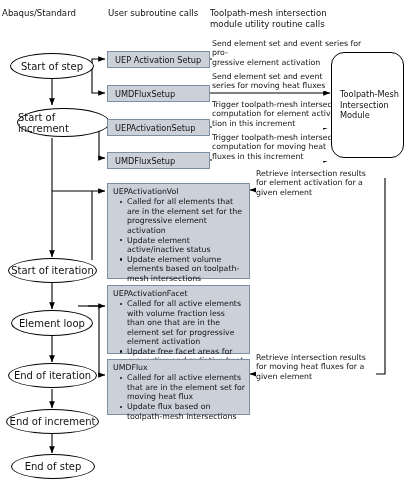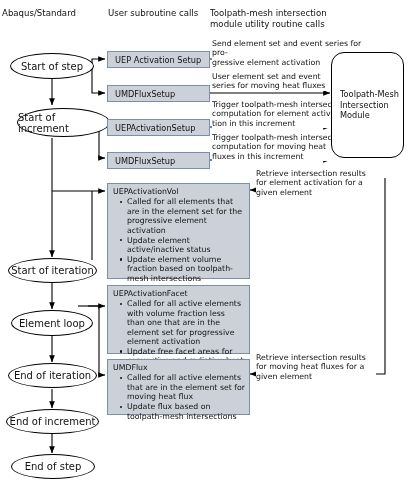--- a/index.html
+++ b/index.html
@@ -115,21 +115,21 @@
   <div class="callbox" style="left:107px;top:51px;width:103px;height:17px;text-align:center;">UEP Activation Setup</div>
   <div class="callbox" style="left:107px;top:85px;width:103px;height:17px;">UMDFluxSetup</div>
   <div class="callbox" style="left:107px;top:119px;width:103px;height:17px;">UEPActivationSetup</div>
   <div class="callbox" style="left:107px;top:152px;width:103px;height:17px;">UMDFluxSetup</div>
 
   <div class="detailbox" style="left:107px;top:183px;width:143px;height:96px;">
     <div class="dtitle">UEPActivationVol</div>
     <ul>
       <li>Called for all elements that are in the element set for the progressive element activation</li>
       <li>Update element active/inactive status</li>
-      <li>Update element volume fraction based on toolpath-mesh intersections</li>
+      <li>Update element volume elements based on toolpath-mesh intersections</li>
       <li>Optionally specify orientation and eigenstrain tensor</li>
     </ul>
   </div>
 
   <div class="detailbox" style="left:107px;top:285px;width:143px;height:69px;">
     <div class="dtitle">UEPActivationFacet</div>
     <ul>
       <li>Called for all active elements with volume fraction less than one that are in the element set for progressive element activation</li>
       <li>Update free facet areas for convective and radiative heat transfer based on toolpath-mesh intersections</li>
     </ul>
@@ -138,21 +138,21 @@
   <div class="detailbox" style="left:107px;top:359px;width:143px;height:56px;">
     <div class="dtitle">UMDFlux</div>
     <ul>
       <li>Called for all active elements that are in the element set for moving heat flux</li>
       <li>Update flux based on toolpath-mesh intersections</li>
     </ul>
   </div>
 
   <div class="note" style="left:212px;top:39px;width:150px;">Send element set and event series for pro-
 gressive element activation</div>
-  <div class="note" style="left:212px;top:72px;width:150px;">User element set and event
+  <div class="note" style="left:212px;top:72px;width:150px;">Send element set and event
 series for moving heat fluxes</div>
   <div class="note" style="left:212px;top:100px;width:150px;">Trigger toolpath-mesh intersection
 computation for element activa-
 tion in this increment</div>
   <div class="note" style="left:212px;top:133px;width:150px;">Trigger toolpath-mesh intersection
 computation for moving heat
 fluxes in this increment</div>
   <div class="note" style="left:256px;top:169px;width:120px;">Retrieve intersection results
 for element activation for a
 given element</div>

